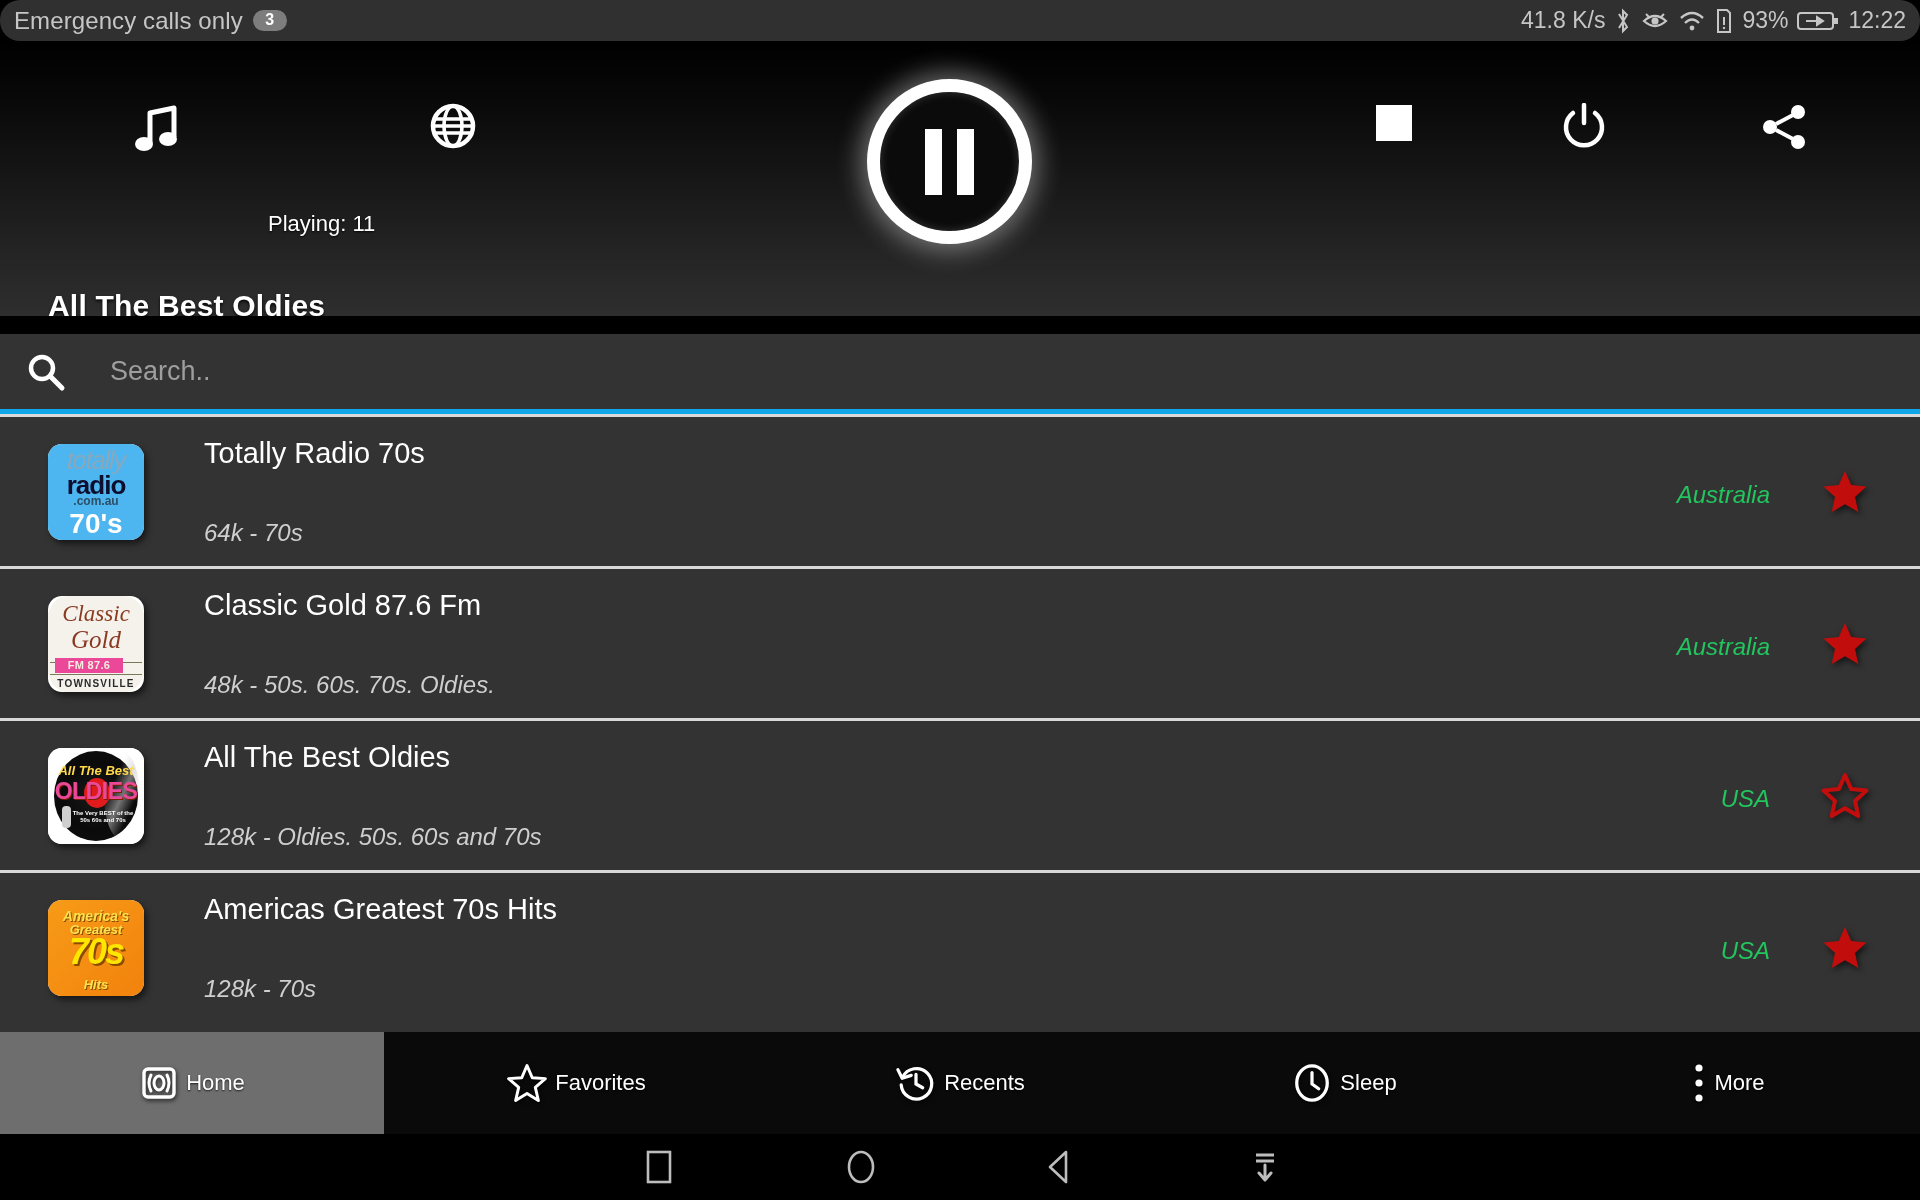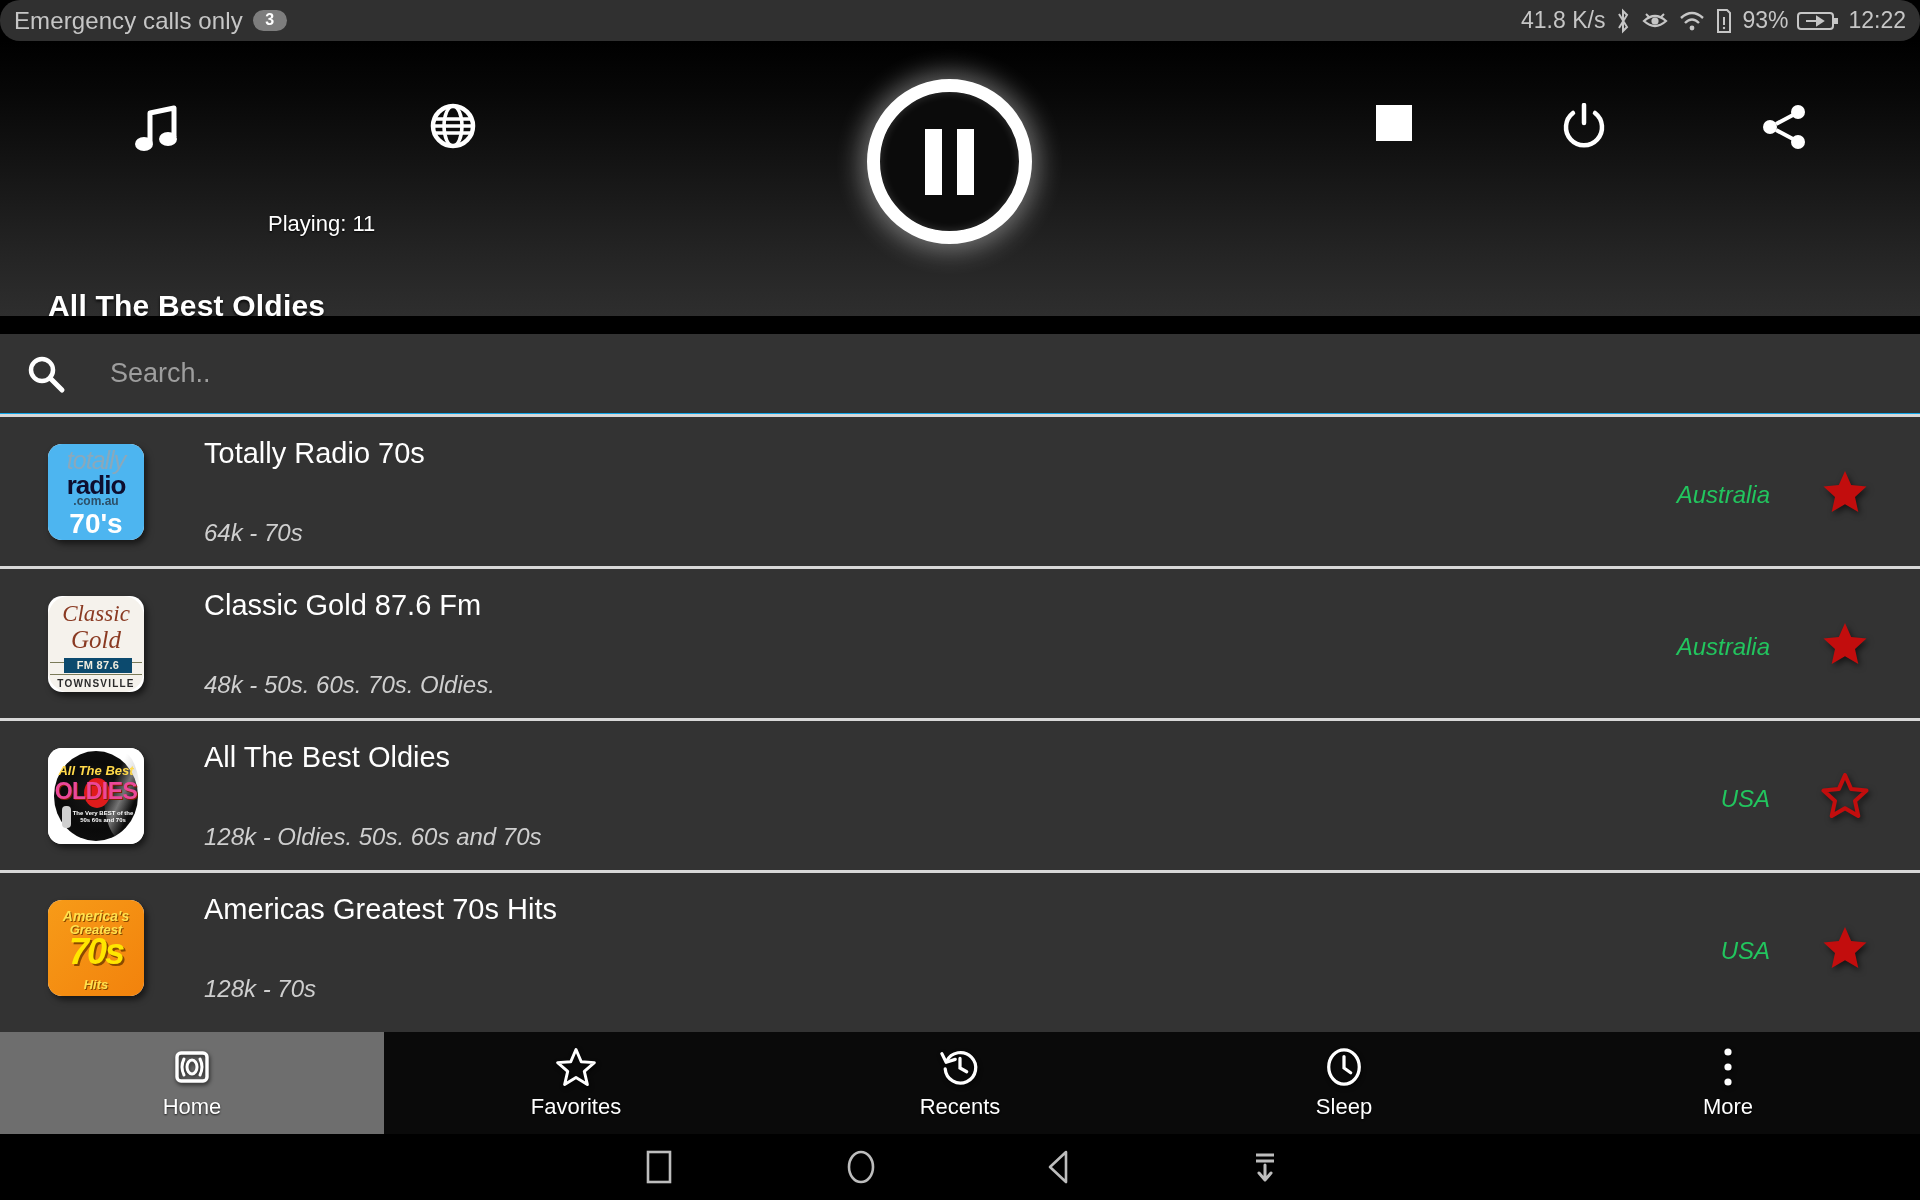--- a/index.html
+++ b/index.html
@@ -70,21 +70,21 @@
     color:#ffffff; font-size:30px; font-weight:bold;
     letter-spacing:.2px;
     text-shadow:0 2px 3px rgba(0,0,0,.85);
   }
 
   
   .searchbar {
     position:absolute; top:334px; left:0; width:1920px; height:80px;
     background:#333333;
     display:flex; align-items:center;
-    border-bottom:1px solid #0ea5e9;
+    border-bottom:5px solid #0ea5e9;
   }
   .search-icon { margin-left:26px; margin-right:44px; display:flex; }
   .search-input {
     background:transparent; border:none; outline:none;
     color:#ffffff; font-size:27px;
     font-family:"Liberation Sans", sans-serif;
     width:1700px;
   }
   .search-input::placeholder { color:#9e9e9e; }
 
@@ -140,22 +140,22 @@
     position:absolute; top:6px; left:0; width:100%; text-align:center;
     color:#8a3a22; font-size:23px; font-style:italic;
     font-family:"Liberation Serif", serif; line-height:1;
   }
   .lg-classic .c2 {
     position:absolute; top:31px; left:0; width:100%; text-align:center;
     color:#8a3a22; font-size:25px; font-style:italic;
     font-family:"Liberation Serif", serif; line-height:1;
   }
   .lg-classic .c3 {
-    position:absolute; top:62px; left:16px; width:68px; text-align:center;
-    background:#0c4a6e; color:#f1eddf; font-size:11px; font-weight:bold;
+    position:absolute; top:62px; left:7px; width:68px; text-align:center;
+    background:#ec4899; color:#f1eddf; font-size:11px; font-weight:bold;
     line-height:1.4; letter-spacing:.3px;
   }
   .lg-classic .crule {
     position:absolute; left:2px; width:92px; height:1px; background:#7a7a58;
   }
   .lg-classic .c4 {
     position:absolute; bottom:3px; left:0; width:100%; text-align:center;
     color:#2a2a2a; font-size:10px; font-weight:bold; letter-spacing:1.2px;
     line-height:1;
   }
@@ -216,21 +216,21 @@
     color:#ffe14d; font-size:13px; font-weight:bold; font-style:italic; line-height:1;
     text-shadow:1px 1px 0 #8a4a00;
   }
 
   
   .tabs {
     position:absolute; top:1032px; left:0; width:1920px; height:102px;
     background:#0a0a0a; display:flex;
   }
   .tab {
-    flex:1; display:flex; flex-direction:column;
+    flex:1; display:flex; flex-direction:row;
     align-items:center; justify-content:center; gap:7px;
     color:#ffffff;
   }
   .tab.active { background:#6e6e6e; }
   .tab-label { font-size:22px; color:#ffffff; text-shadow:0 1px 2px rgba(0,0,0,.8); }
   .tab-ico { height:40px; display:flex; align-items:center; justify-content:center;
              filter:drop-shadow(1px 2px 2px rgba(0,0,0,.7)); }
 
   
   .sysnav {

